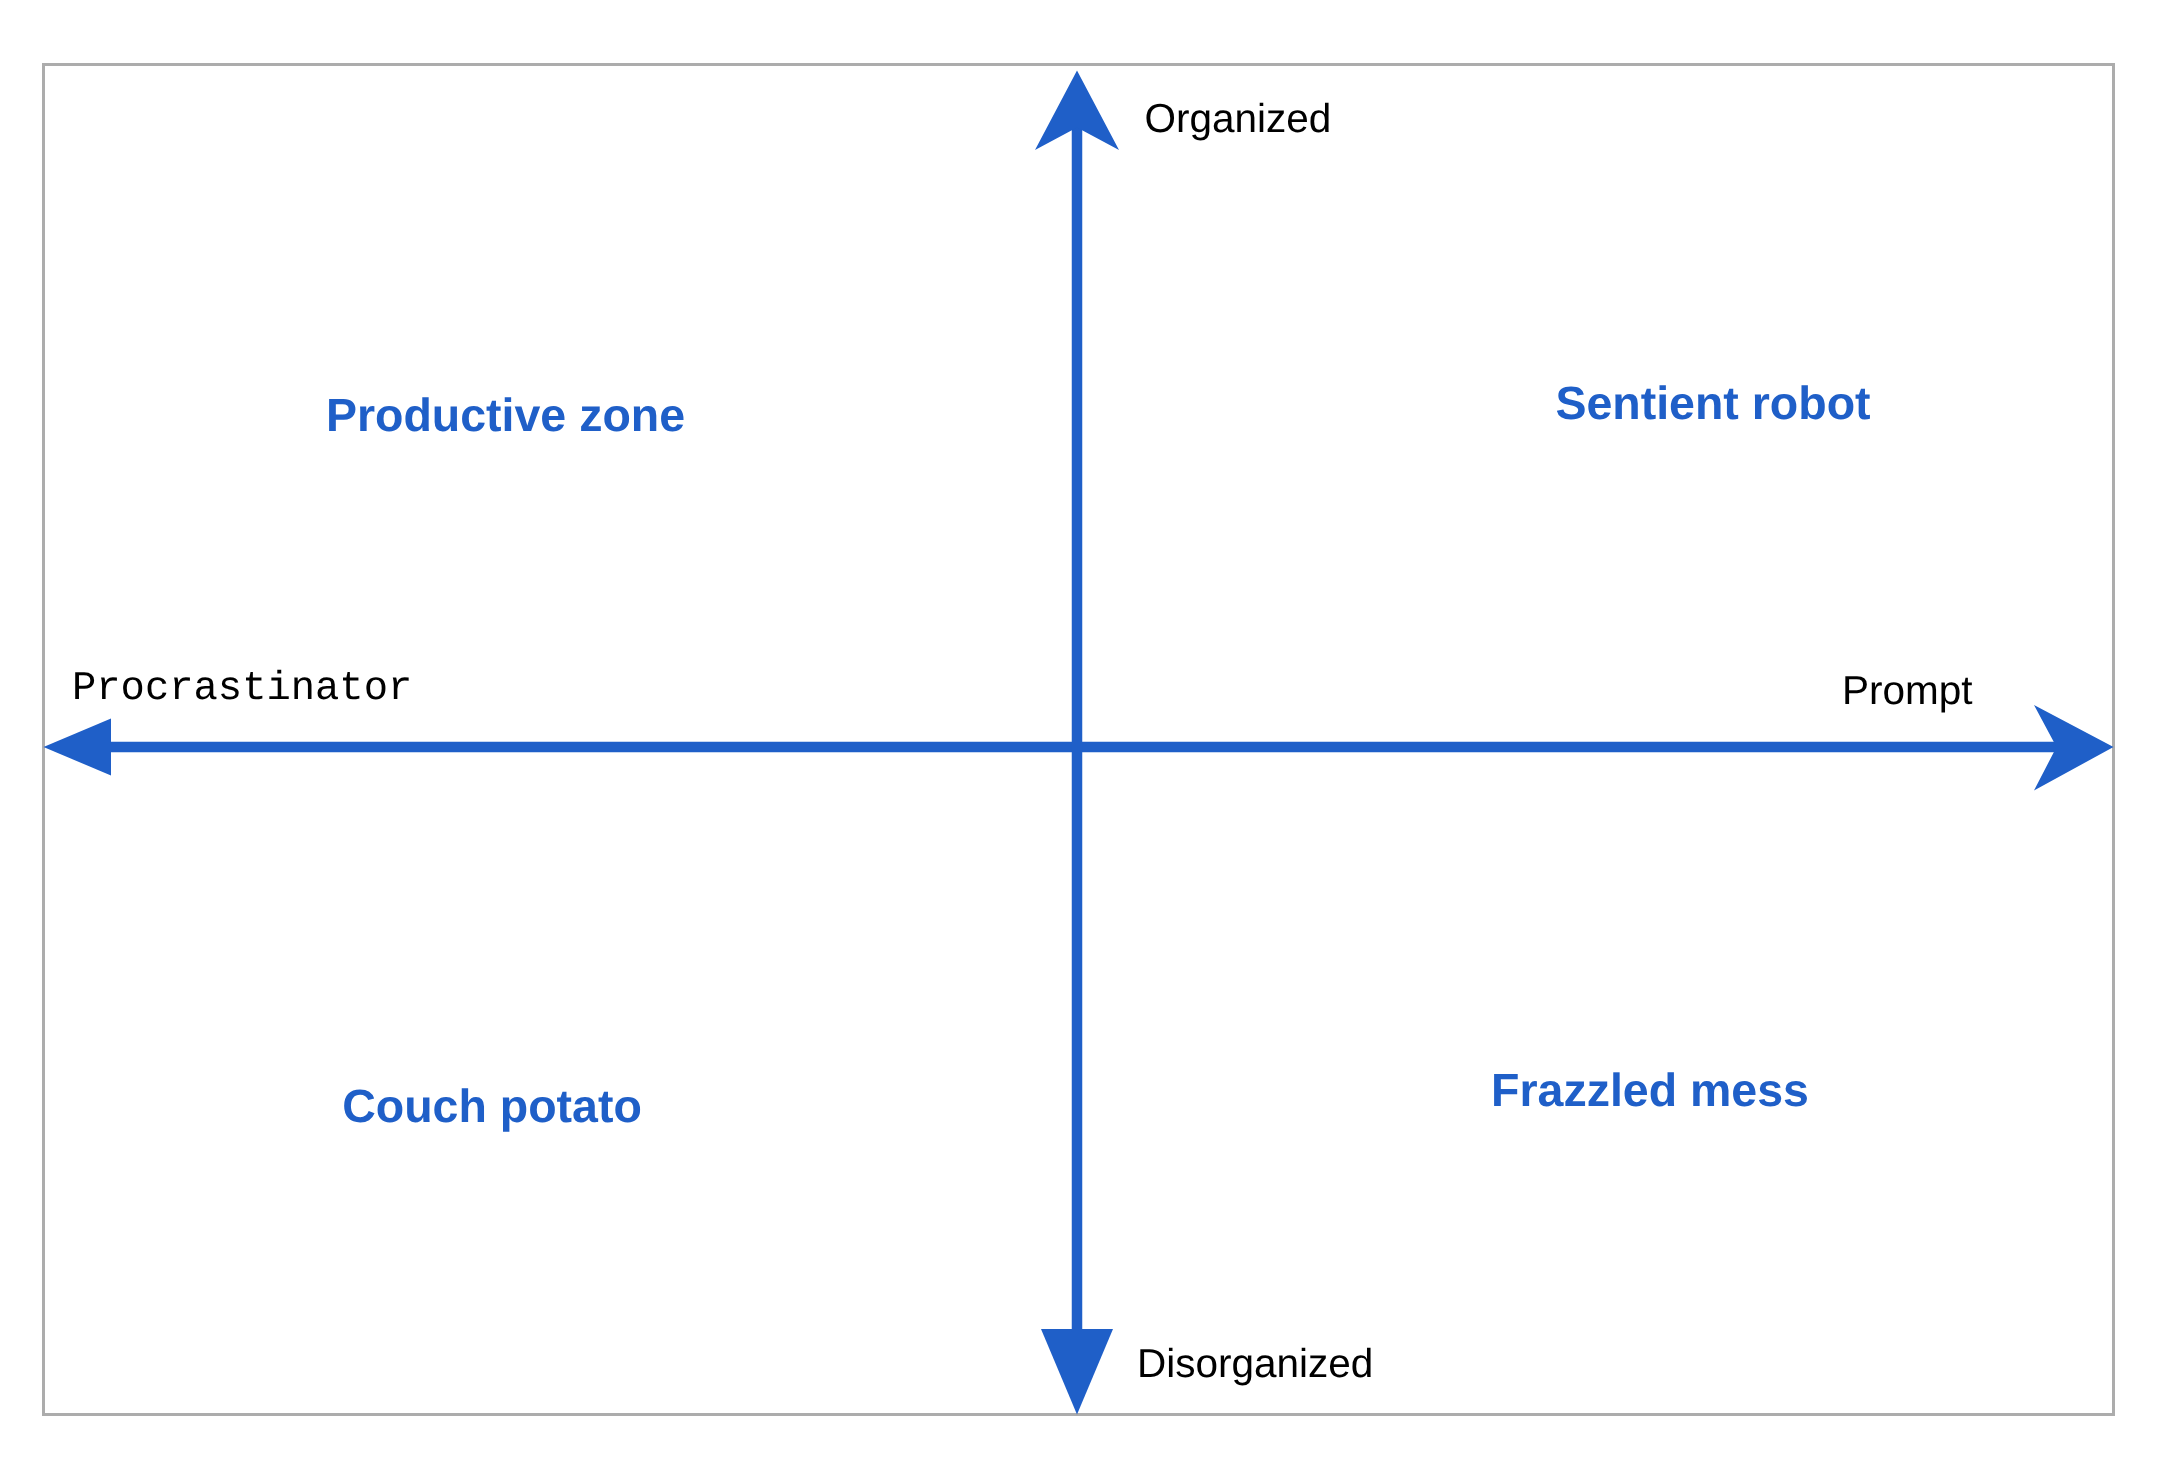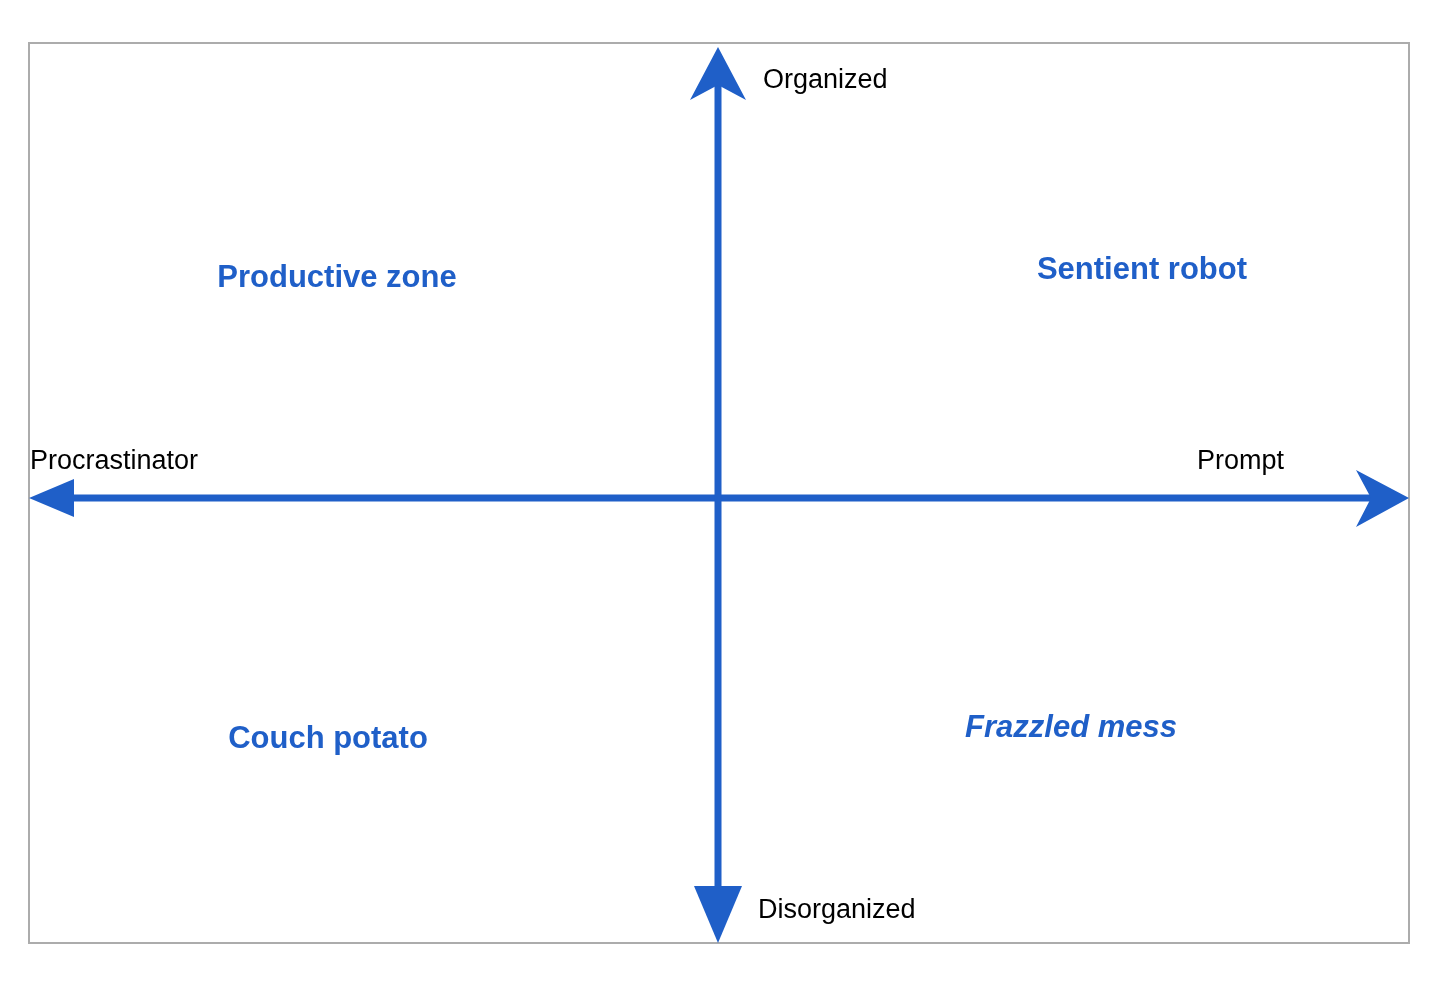--- a/index.html
+++ b/index.html
@@ -51,27 +51,27 @@
     color: #1F5FC8;
     font-family: "Liberation Sans", sans-serif;
     font-size: 31px;
     font-weight: bold;
     line-height: 1;
     white-space: nowrap;
     transform: translateX(-50%);
   }
   #label-organized   { left: 763px;  top: 66px; }
   #label-disorganized{ left: 758px;  top: 896px; }
-  #label-procrastinator { left: 30px; top: 447px; }
-  #label-prompt      { left: 1197px; top: 447px; text-align: right; }
+  #label-procrastinator { left: 48px; top: 447px; font-family: Liberation Mono, monospace; }
+  #label-prompt      { left: 1228px; top: 447px; text-align: right; }
 
   #label-productive-zone { left: 337px;  top: 261px; }
   #label-sentient-robot  { left: 1106px; top: 253px; margin-left: 36px; }
   #label-couch-potato    { left: 328px;  top: 722px; }
-  #label-frazzled-mess   { left: 1071px; top: 711px; font-style: italic; }
+  #label-frazzled-mess   { left: 1100px; top: 711px; }
 </style>
 </head>
 <body>
 
 <div id="canvas">
 
   <div id="plot-frame"></div>
 
   <svg id="axes-svg" viewBox="0 0 1456 981" xmlns="http://www.w3.org/2000/svg">
 

